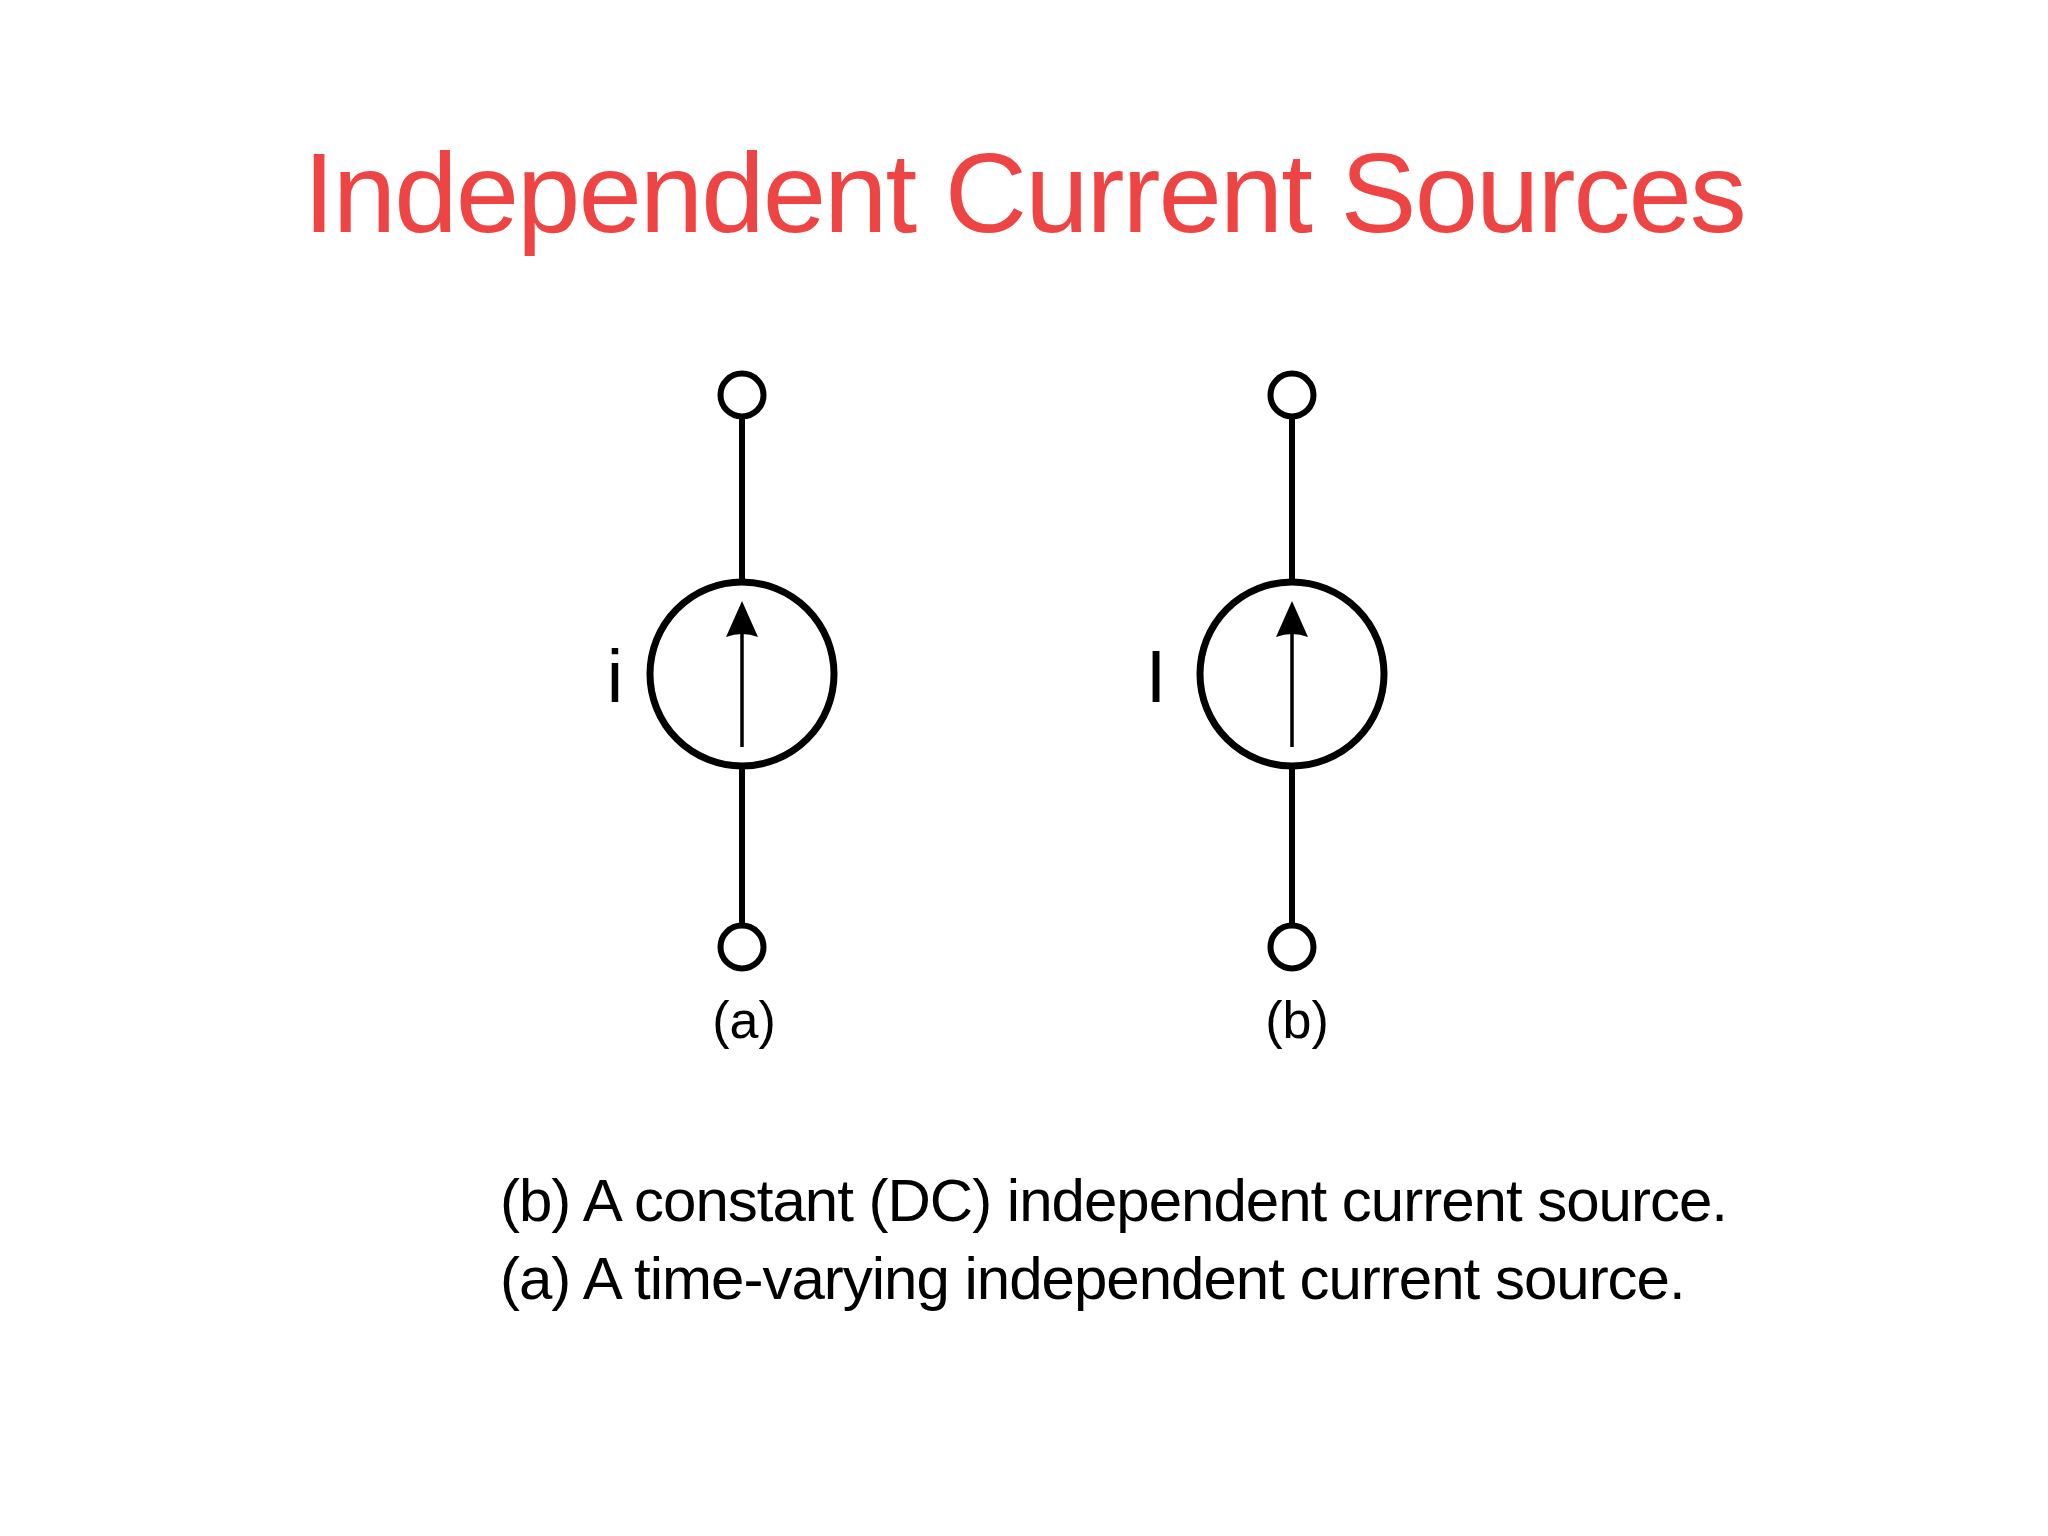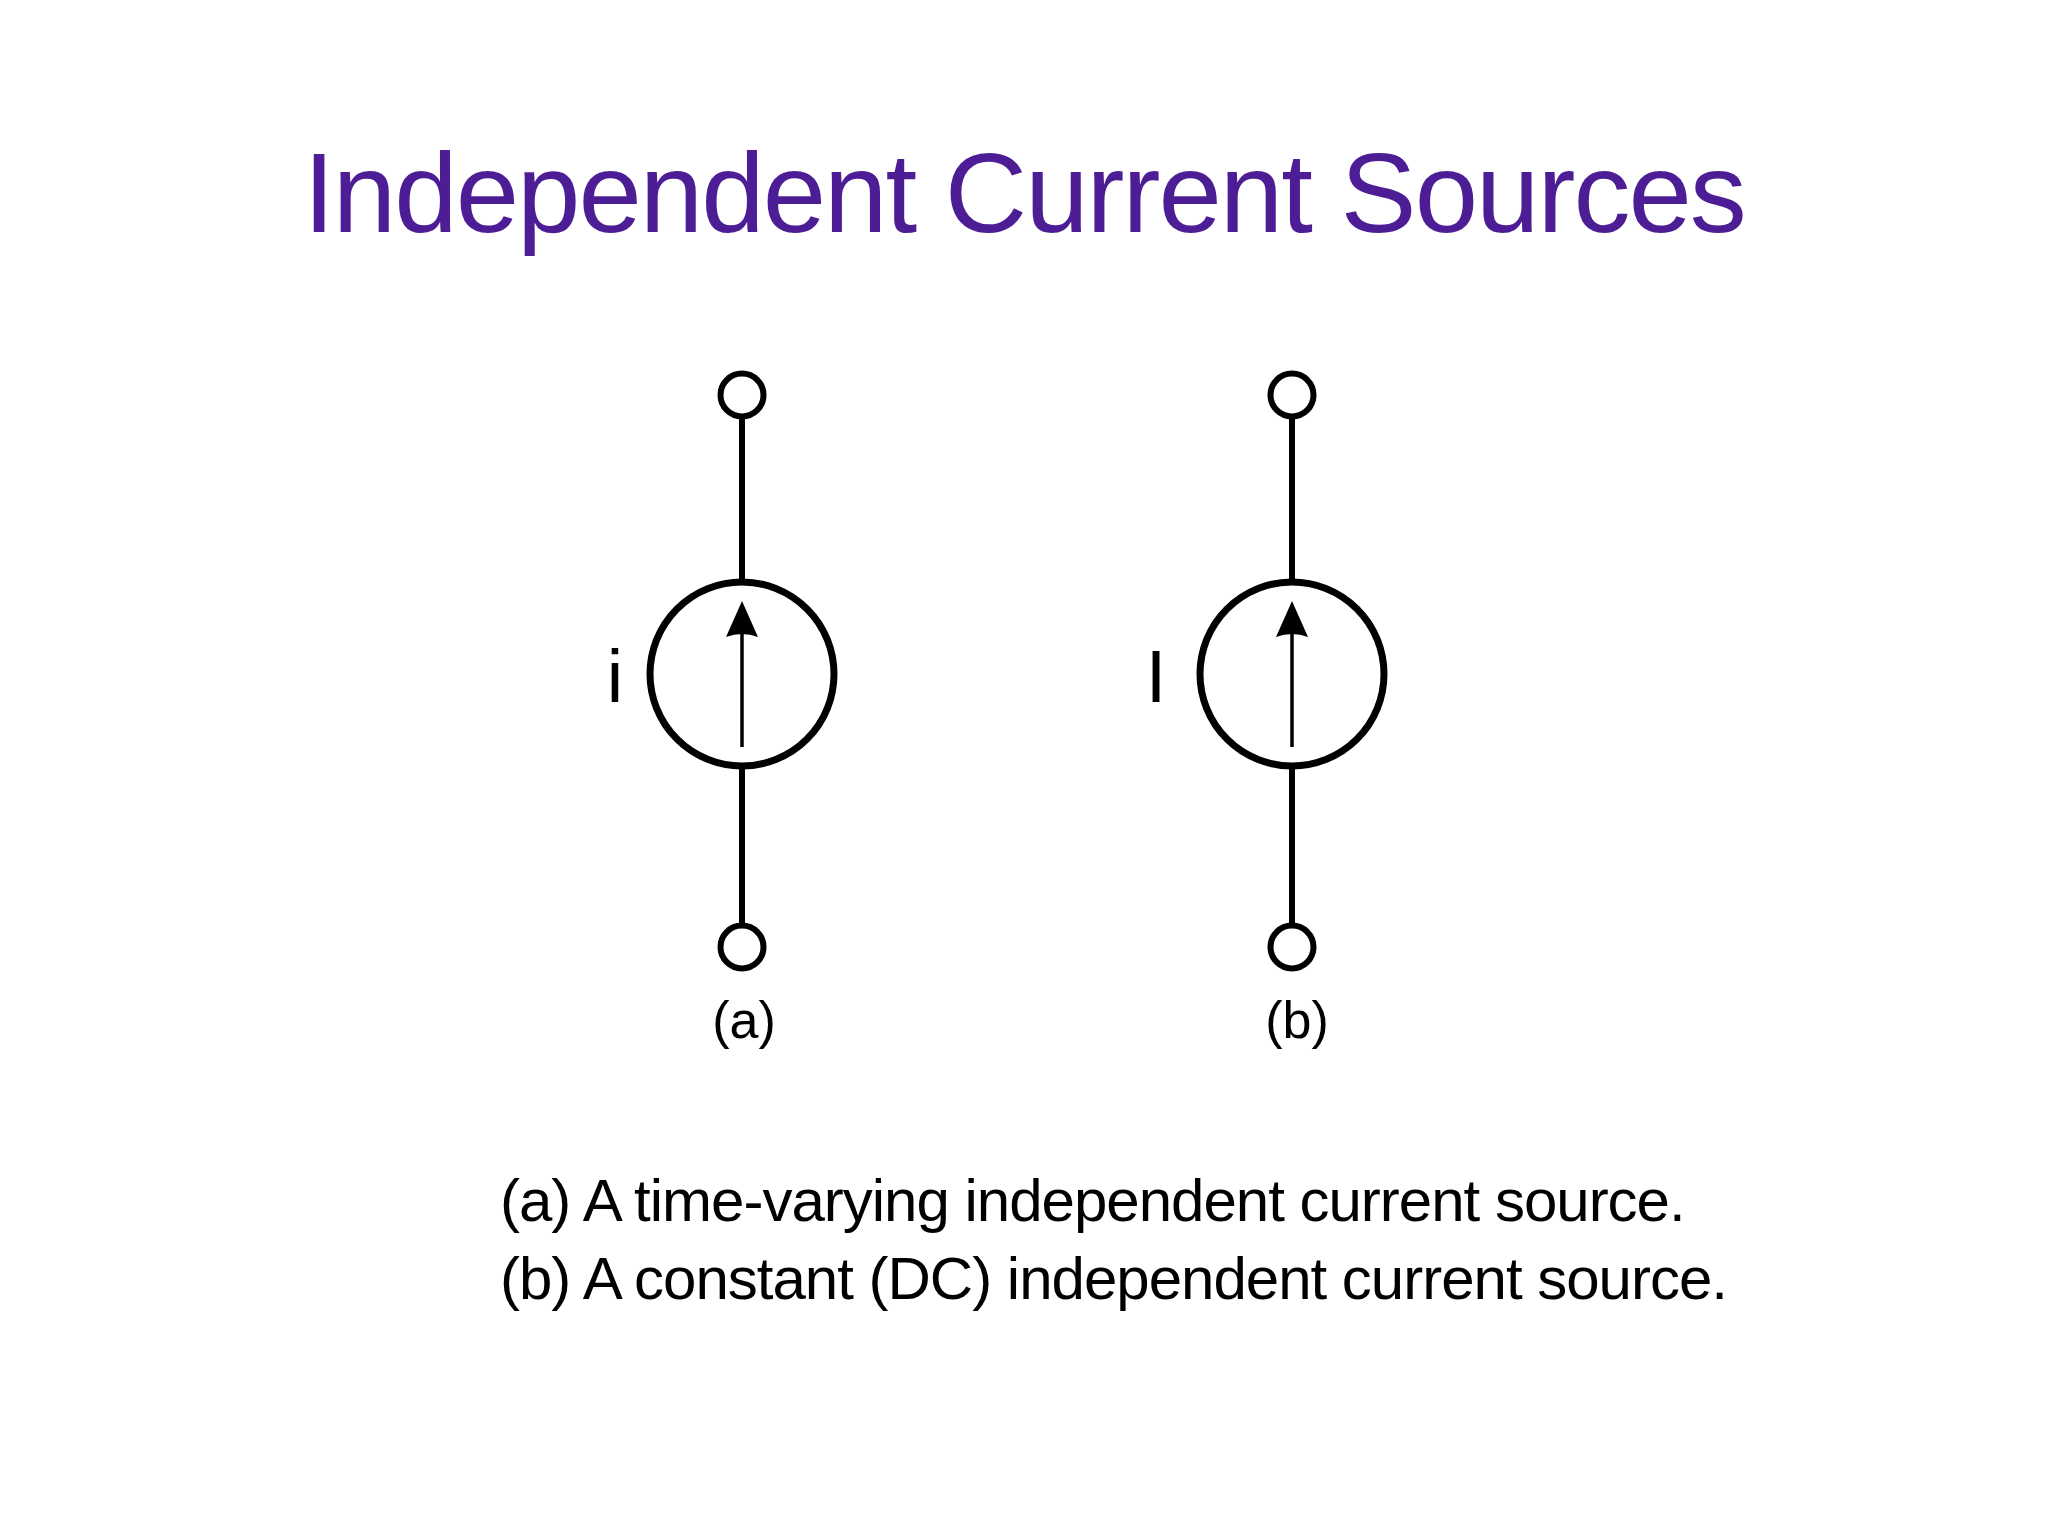--- a/index.html
+++ b/index.html
@@ -89,21 +89,21 @@
     letter-spacing: -1px;
     color: #000000;
     white-space: nowrap;
   }
 </style>
 </head>
 <body>
 
 <div class="slide">
 
-  <h1 class="title" style="color: #4c1d95;">Independent Current Sources</h1>
+  <h1 class="title" style="color: #ef4444;">Independent Current Sources</h1>
 
   <span class="cur-label lbl-a">i</span>
 
   <svg class="symbol sym-a" viewBox="0 0 300 650" xmlns="http://www.w3.org/2000/svg">
     <circle class="term" cx="150" cy="45" r="21.5"></circle>
     <line class="wire" x1="150" y1="66" x2="150" y2="233"></line>
     <circle class="body" cx="150" cy="324" r="92"></circle>
     <line class="arrow-tail" x1="150" y1="282" x2="150" y2="397"></line>
     <path class="arrow-head" d="M150 251 L166 287 Q150 281 134 287 Z"></path>
     <line class="wire" x1="150" y1="416" x2="150" y2="577"></line>
@@ -120,17 +120,17 @@
     <circle class="body" cx="150" cy="324" r="92"></circle>
     <line class="arrow-tail" x1="150" y1="282" x2="150" y2="397"></line>
     <path class="arrow-head" d="M150 251 L166 287 Q150 281 134 287 Z"></path>
     <line class="wire" x1="150" y1="416" x2="150" y2="577"></line>
     <circle class="term" cx="150" cy="597" r="21.5"></circle>
   </svg>
 
   <span class="sub-label lbl-b">(b)</span>
 
   <div class="caption">
+    <div>(b) A constant (DC) independent current source.</div>
     <div>(a) A time-varying independent current source.</div>
-    <div>(b) A constant (DC) independent current source.</div>
   </div>
 
 </div>
 
 </body></html>

